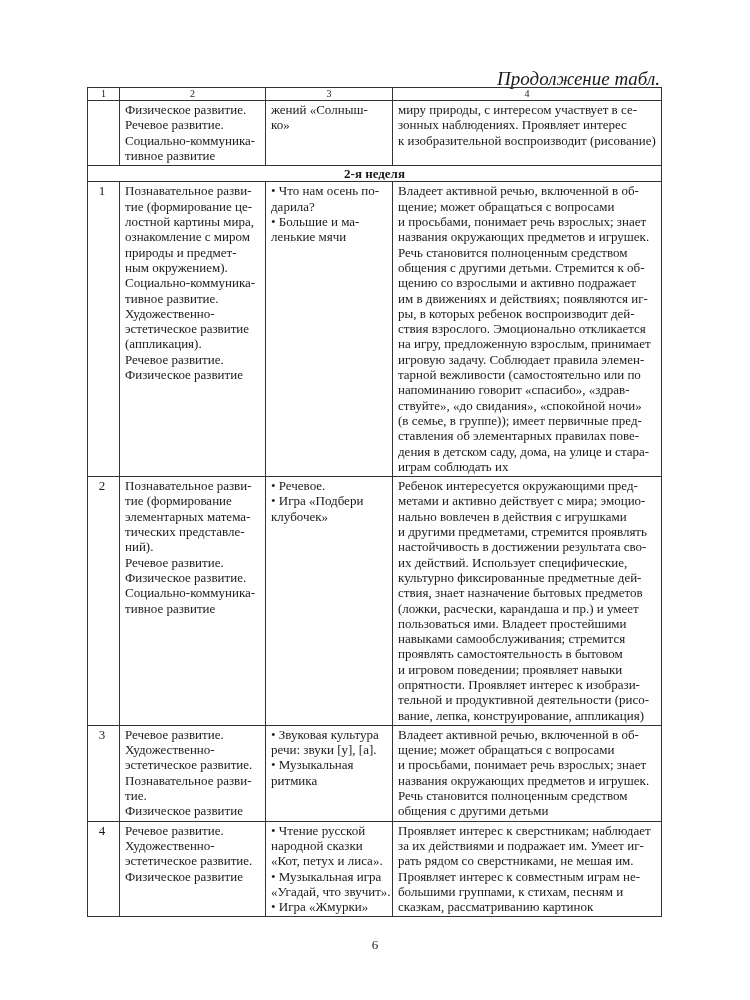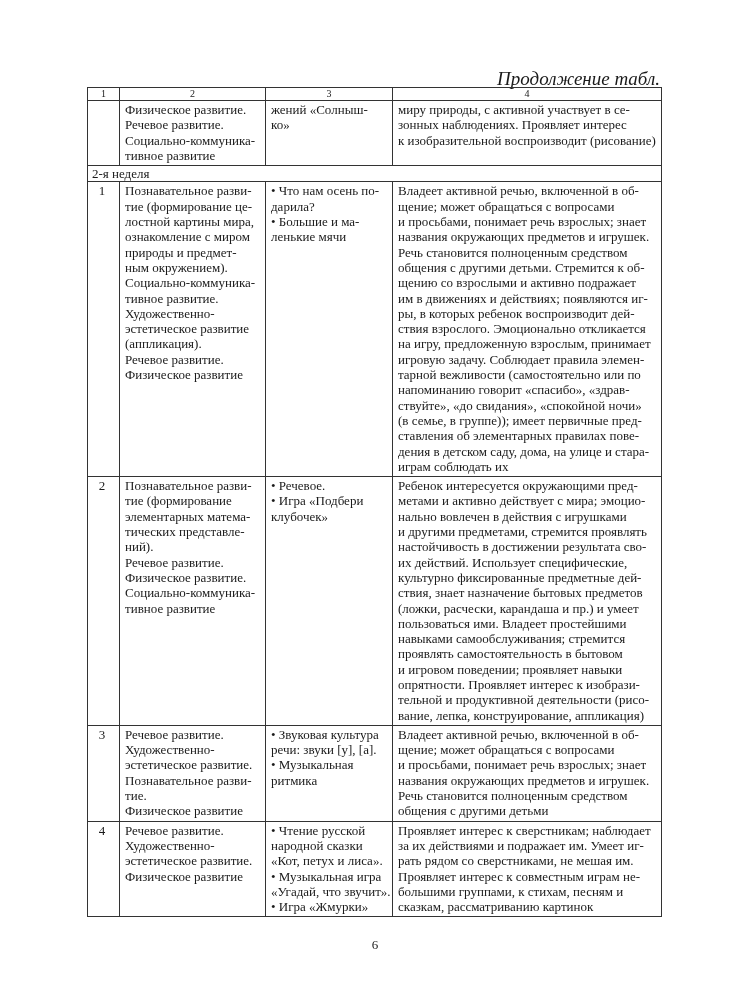--- a/index.html
+++ b/index.html
@@ -4,21 +4,21 @@
 <style>
   html, body { margin:0; padding:0; background:#ffffff; }
   body { width:750px; height:1000px; position:relative; overflow:hidden;
          font-family:"Liberation Serif", serif; color:#1a1a1a; }
   .caption { position:absolute; top:68px; right:90px; font-style:italic; font-size:19px; }
   table.main { position:absolute; left:87px; top:87px; width:574px;
                border-collapse:collapse; table-layout:fixed; font-size:13px; line-height:15.3px; }
   table.main td { border:1px solid #333; vertical-align:top; padding:1px 8px 2px 5px; }
   td.num { text-align:center; }
   tr.hdr td { text-align:center; font-size:10px; line-height:11px; padding:0 2px 1px 2px; }
-  tr.week td { text-align:left; font-weight:normal; padding:0 4px; }
+  tr.week td { text-align:center; font-weight:bold; padding:0 4px; }
   .cell-lines span { display:block; white-space:nowrap; }
   .pagenum { position:absolute; top:937px; left:0; width:750px; text-align:center; font-size:13px; }
 </style>
 </head>
 <body>
 
 <div class="caption">Продолжение табл.</div>
 
 <table class="main">
   <colgroup>
@@ -40,21 +40,21 @@
           <span>Физическое развитие.</span>
           <span>Речевое развитие.</span>
           <span>Социально-коммуника-</span>
           <span>тивное развитие</span>
         </td>
     <td class="cell-lines">
           <span>жений «Солныш-</span>
           <span>ко»</span>
         </td>
     <td class="cell-lines">
-          <span>миру природы, с активной участвует в се-</span>
+          <span>миру природы, с интересом участвует в се-</span>
           <span>зонных наблюдениях. Проявляет интерес</span>
           <span>к изобразительной воспроизводит (рисование)</span>
         </td>
   </tr>
   <tr class="week">
     <td colspan="4">2-я неделя</td>
   </tr>
   <tr style="height:283px">
     <td class="num">1</td>
     <td class="cell-lines">

